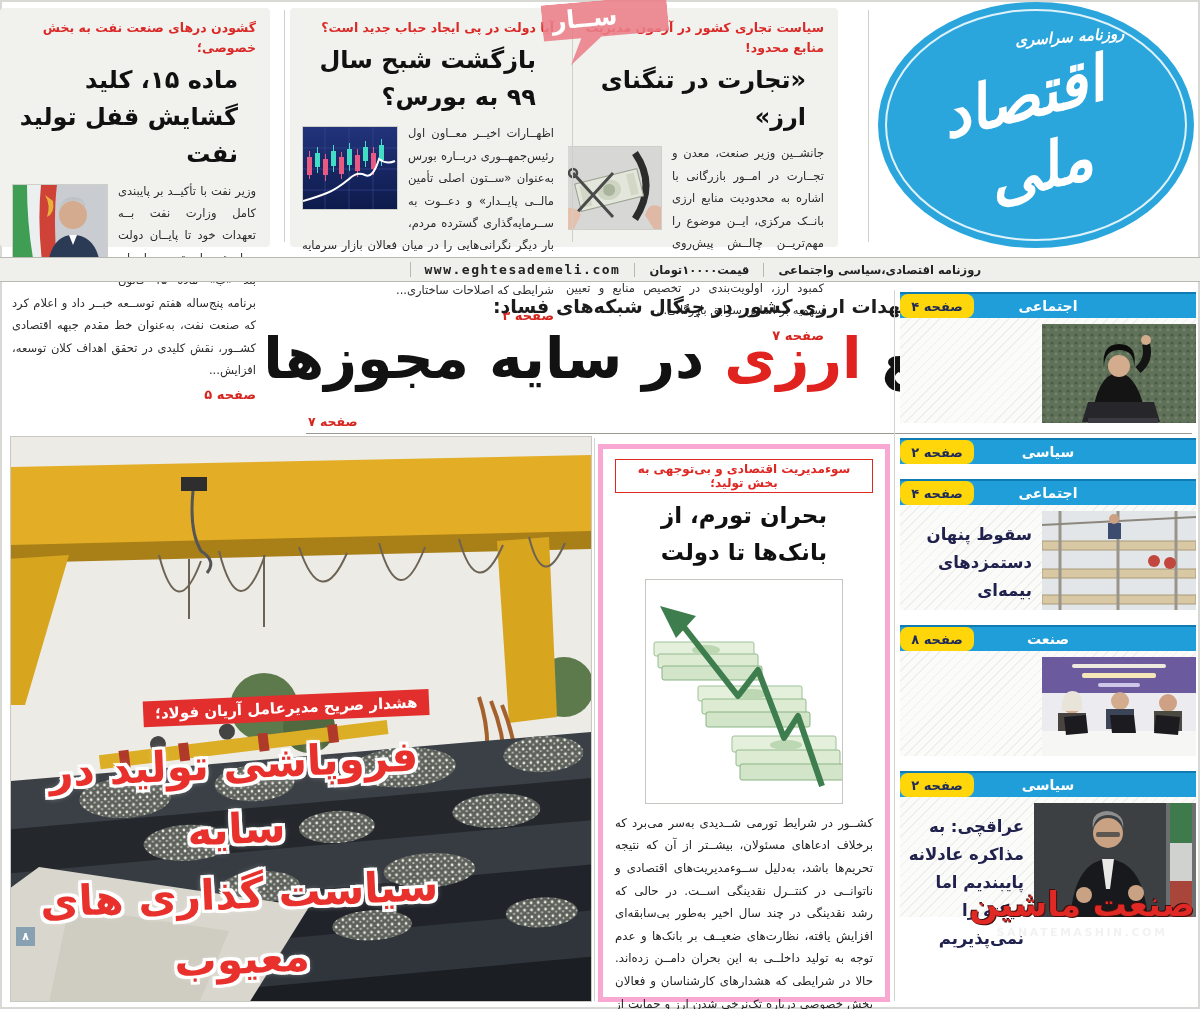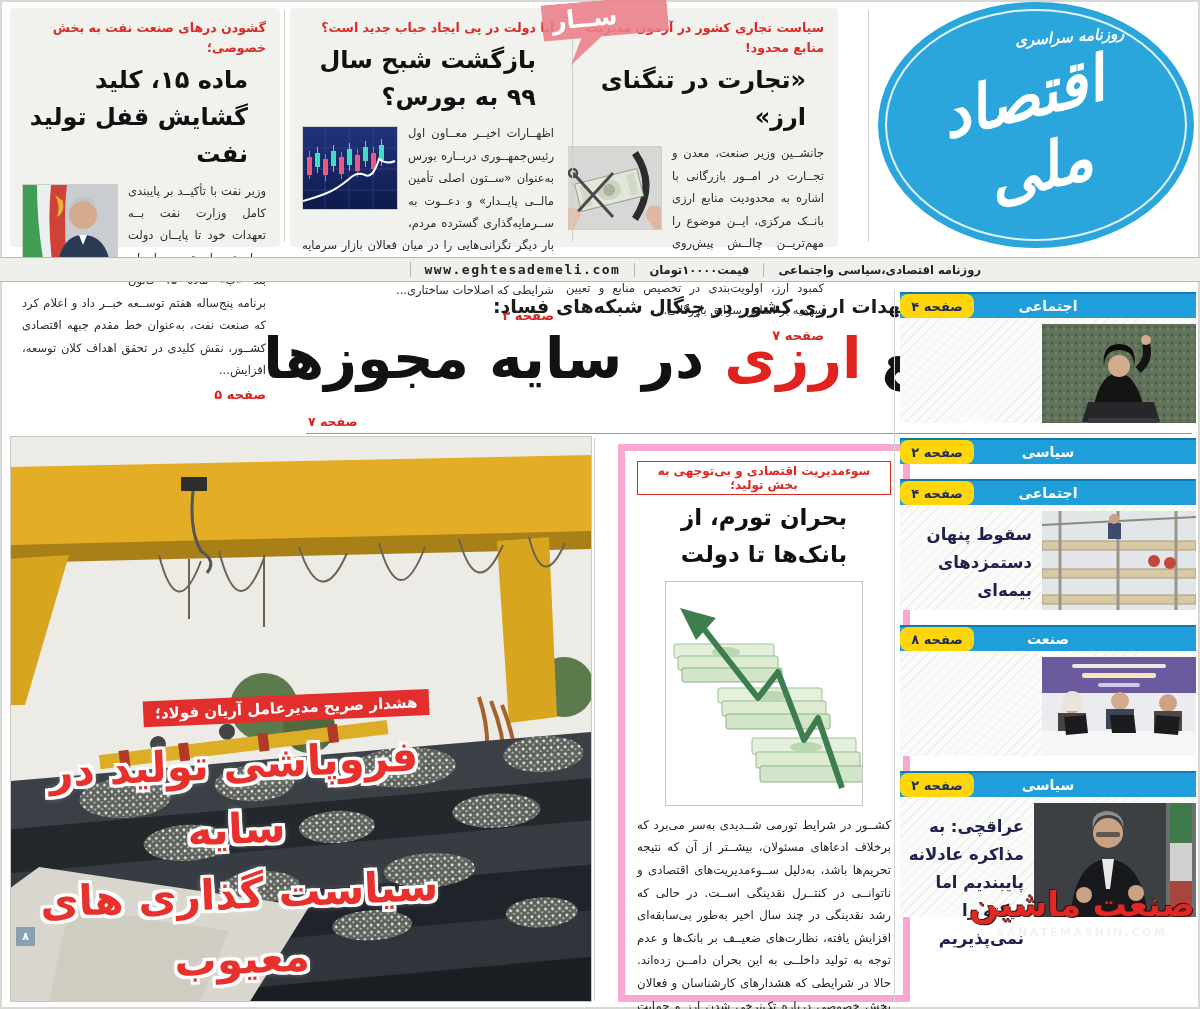--- a/index.html
+++ b/index.html
@@ -53,22 +53,22 @@
   .photo-svg { position:absolute; inset:0; }
   .ps-overlay { position:absolute; left:0; right:18px; bottom:12px; text-align:center; transform:rotate(-2.5deg); }
   .ps-badge { display:inline-block; background:#e22f2d; color:#fff; font-size:15px; font-weight:bold;
               padding:4px 12px; margin-bottom:8px; }
   .ps-headline { color:#e8312c; font-size:42px; font-weight:800; line-height:1.55; padding-right:110px;
       text-shadow:-3px -3px 0 #fff,3px -3px 0 #fff,-3px 3px 0 #fff,3px 3px 0 #fff,0 -3px 0 #fff,0 3px 0 #fff,-3px 0 0 #fff,3px 0 0 #fff,0 0 7px rgba(255,255,255,.9); }
   .ps-pagemark { position:absolute; left:5px; top:490px; width:19px; height:19px; background:#87a0b2; color:#fff;
                  font-size:11px; font-weight:bold; display:flex; align-items:center; justify-content:center; }
 
   
-  .inflation { position:absolute; top:444px; left:598px; width:292px; height:558px; border:7px solid #f9a8d4;
-               background:#fff; padding:10px 12px 8px; text-align:center;margin-left:20px; }
+  .inflation { position:absolute; top:444px; left:598px; width:292px; height:558px; border:5px solid #f9a8d4;
+               background:#fff; padding:10px 12px 8px; text-align:center; }
   .inf-kicker { display:inline-block; color:#dd2824; border:1px solid #dd2824; font-size:12px; font-weight:bold;
                 padding:2px 8px; margin-bottom:4px; }
   .inf-title { font-size:23px; font-weight:800; color:#101010; line-height:1.6; margin-bottom:8px; }
   .inf-img { width:198px; height:225px; border:1px solid #c6c6c0; margin:0 auto 8px; background:#fff; }
   .inf-body { font-size:11.8px; color:#242424; line-height:1.92; text-align:justify; }
 
   .col-div { position:absolute; top:438px; bottom:8px; left:594px; width:1px; background:#d4d4cf; }
   .side-div { position:absolute; top:290px; bottom:8px; left:894px; width:1px; background:#d4d4cf; }
 
   
@@ -165,21 +165,21 @@
               <line x1="80.5" y1="12" x2="80.5" y2="39" stroke="#43dcc4"></line>
           </g>
           <path d="M2 74 q14 -4 24 -8 t22 -14 q8 -8 16 -4 t14 -16 q8 6 16 2" fill="none" stroke="#fff" stroke-width="2"></path>
         </svg>
       </span>
       <span>اظهــارات اخیــر معــاون اول رئیس‌جمهــوری دربــاره بورس به‌عنوان «ســتون اصلی تأمین مالــی پایــدار» و دعــوت به ســرمایه‌گذاری گسترده مردم، بار دیگر نگرانی‌هایی را در میان فعالان بازار سرمایه ایجاد کرده است. تشویق مردم به حضور در بورس در شرایطی که اصلاحات ساختاری...</span>
     </div>
     <div class="teaser-page">صفحه ۳</div>
   </article>
 
-  <article class="teaser" style="left:10px; width:270px;">
+  <article class="teaser" style="left:0; width:270px;">
     <div class="teaser-kicker">گشودن درهای صنعت نفت به بخش خصوصی؛</div>
     <div class="teaser-title">ماده ۱۵، کلید گشایش قفل تولید نفت</div>
     <div class="teaser-flow">
       <span class="teaser-img">
         <svg width="96" height="84" viewBox="0 0 96 84">
           <rect width="96" height="84" fill="#c9cdd2"></rect>
           <path d="M0 0 h44 q-8 30 -2 84 h-42 z" fill="#3f9e54"></path>
           <path d="M16 0 h30 q-6 26 -2 84 h-20 q-8 -40 -8 -84z" fill="#eceff0"></path>
           <path d="M30 0 h16 q-4 30 0 84 h-14 q-6 -44 -2 -84z" fill="#cf4238"></path>
           <path d="M34 10 q6 10 2 22 q8 -4 6 -16 z" fill="#e8b23a"></path>

